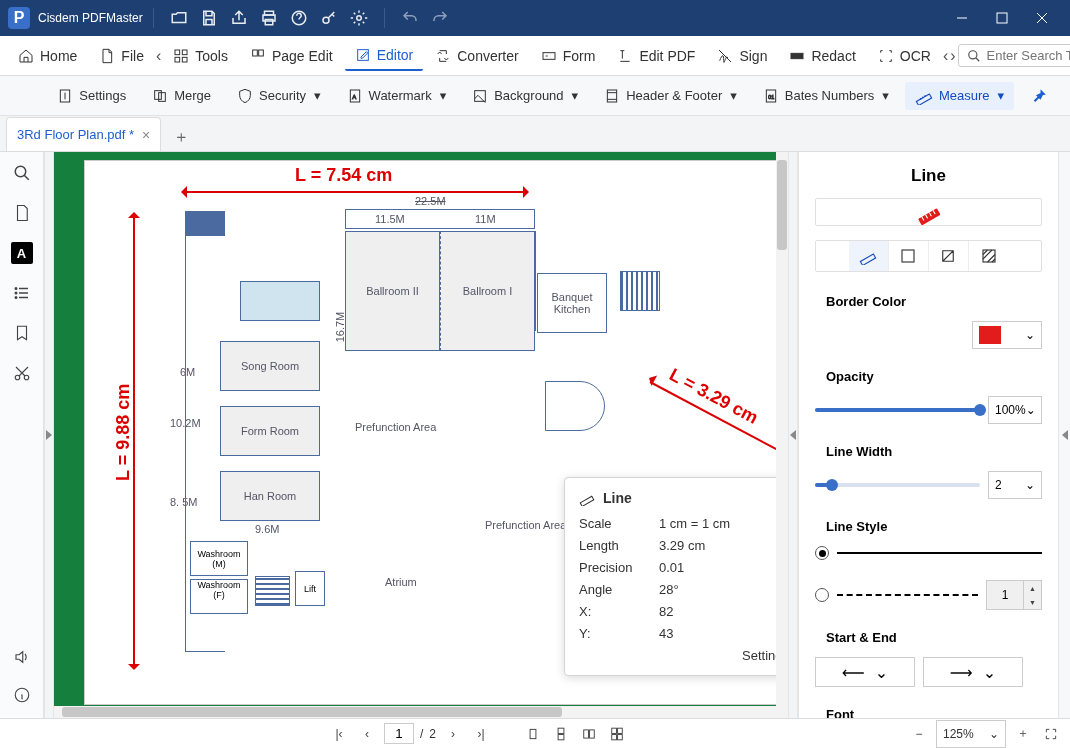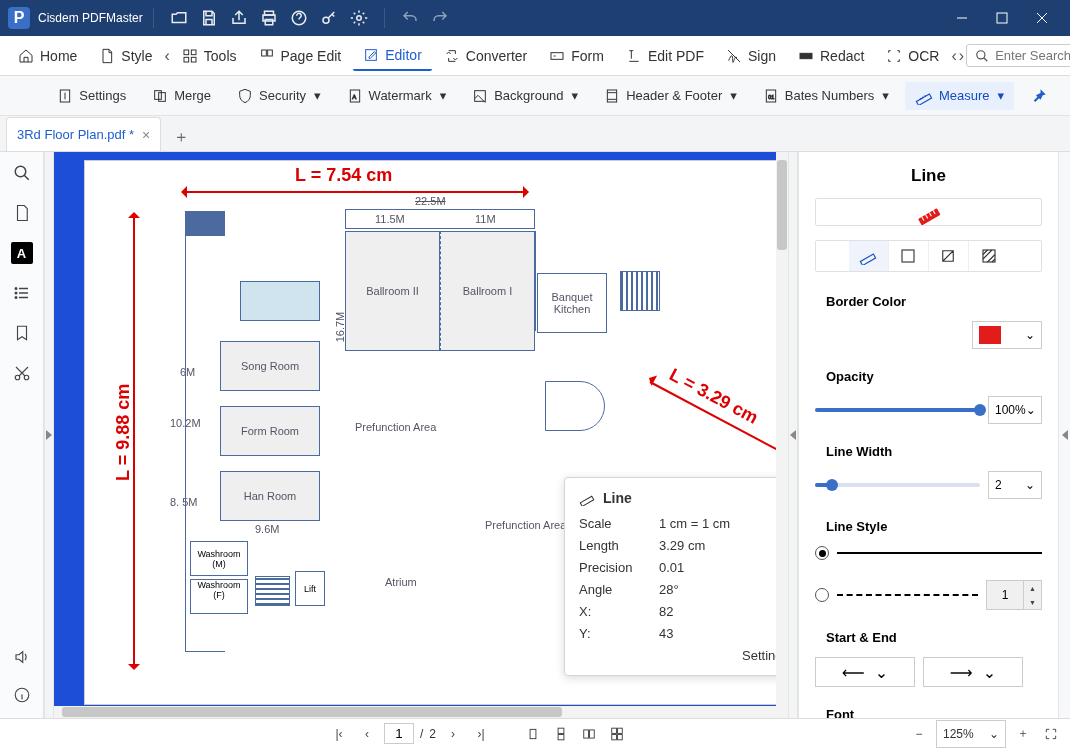--- a/index.html
+++ b/index.html
@@ -36,21 +36,21 @@
 .tab .close { color: #888; cursor: pointer; font-size: 14px;}
 .tab-add { width: 28px; height: 28px; display:flex;align-items:center;justify-content:center;cursor:pointer;color:#666;margin-left:6px;}
 
 
 .main { flex: 1; display: flex; min-height:0; }
 .left-rail { width: 44px; background: #fafbfc; border-right: 1px solid #e3e3e3; display: flex; flex-direction: column; align-items: center; padding-top: 10px; gap: 18px;}
 .left-rail .ric { width: 22px; height: 22px; cursor: pointer; display:flex;align-items:center;justify-content:center; color:#444;}
 .left-rail .ric.active { background:#000; color:#fff; border-radius:2px; padding:2px;}
 .left-rail .bottom { margin-top:auto; margin-bottom:12px; display:flex;flex-direction:column;gap:16px;align-items:center;}
 
-.doc-area { flex: 1; position: relative; background: #1d4ed8; overflow: hidden; text-decoration: underline; }
+.doc-area { flex: 1; position: relative; background: #15803d; overflow: hidden; text-decoration: underline; }
 .rail-splitter { width: 10px; background: #f3f4f6; display:flex;align-items:center;justify-content:center; border-left:1px solid #e5e5e5; border-right:1px solid #e5e5e5;}
 .rail-splitter svg{color:#888;}
 
 
 .page { position: absolute; left: 30px; top: 8px; width: 720px; height: 545px; background: #fff; border: 1px solid #ccc; }
 
 .measure-label { position: absolute; color: #d00; font-weight: 700; font-size: 18px; }
 .h-arrow { position:absolute; height:2px; background:#d00;}
 .h-arrow::before,.h-arrow::after{content:'';position:absolute;top:-5px;border:6px solid transparent;}
 .h-arrow::before{left:-10px;border-right-color:#d00;}
@@ -194,21 +194,21 @@
   <div class="tb-item">
       <svg viewBox="0 0 24 24" fill="none" stroke="#333" stroke-width="1.5">
         <path d="M3 11l9-8 9 8v10H3z M9 21v-7h6v7"></path>
       </svg>
       <span>Home</span>
     </div>
   <div class="tb-item">
       <svg viewBox="0 0 24 24" fill="none" stroke="#333" stroke-width="1.5">
         <path d="M6 2h9l4 4v16H6z M15 2v5h4"></path>
       </svg>
-      <span>Style</span>
+      <span>File</span>
     </div>
   <div class="chevbtn">‹</div>
   <div class="tb-item">
       <svg viewBox="0 0 24 24" fill="none" stroke="#333" stroke-width="1.5">
         <rect x="3" y="3" width="7" height="7"></rect>
         <rect x="14" y="3" width="7" height="7"></rect>
         <rect x="3" y="14" width="7" height="7"></rect>
         <rect x="14" y="14" width="7" height="7"></rect>
       </svg>
       <span>Tools</span>

